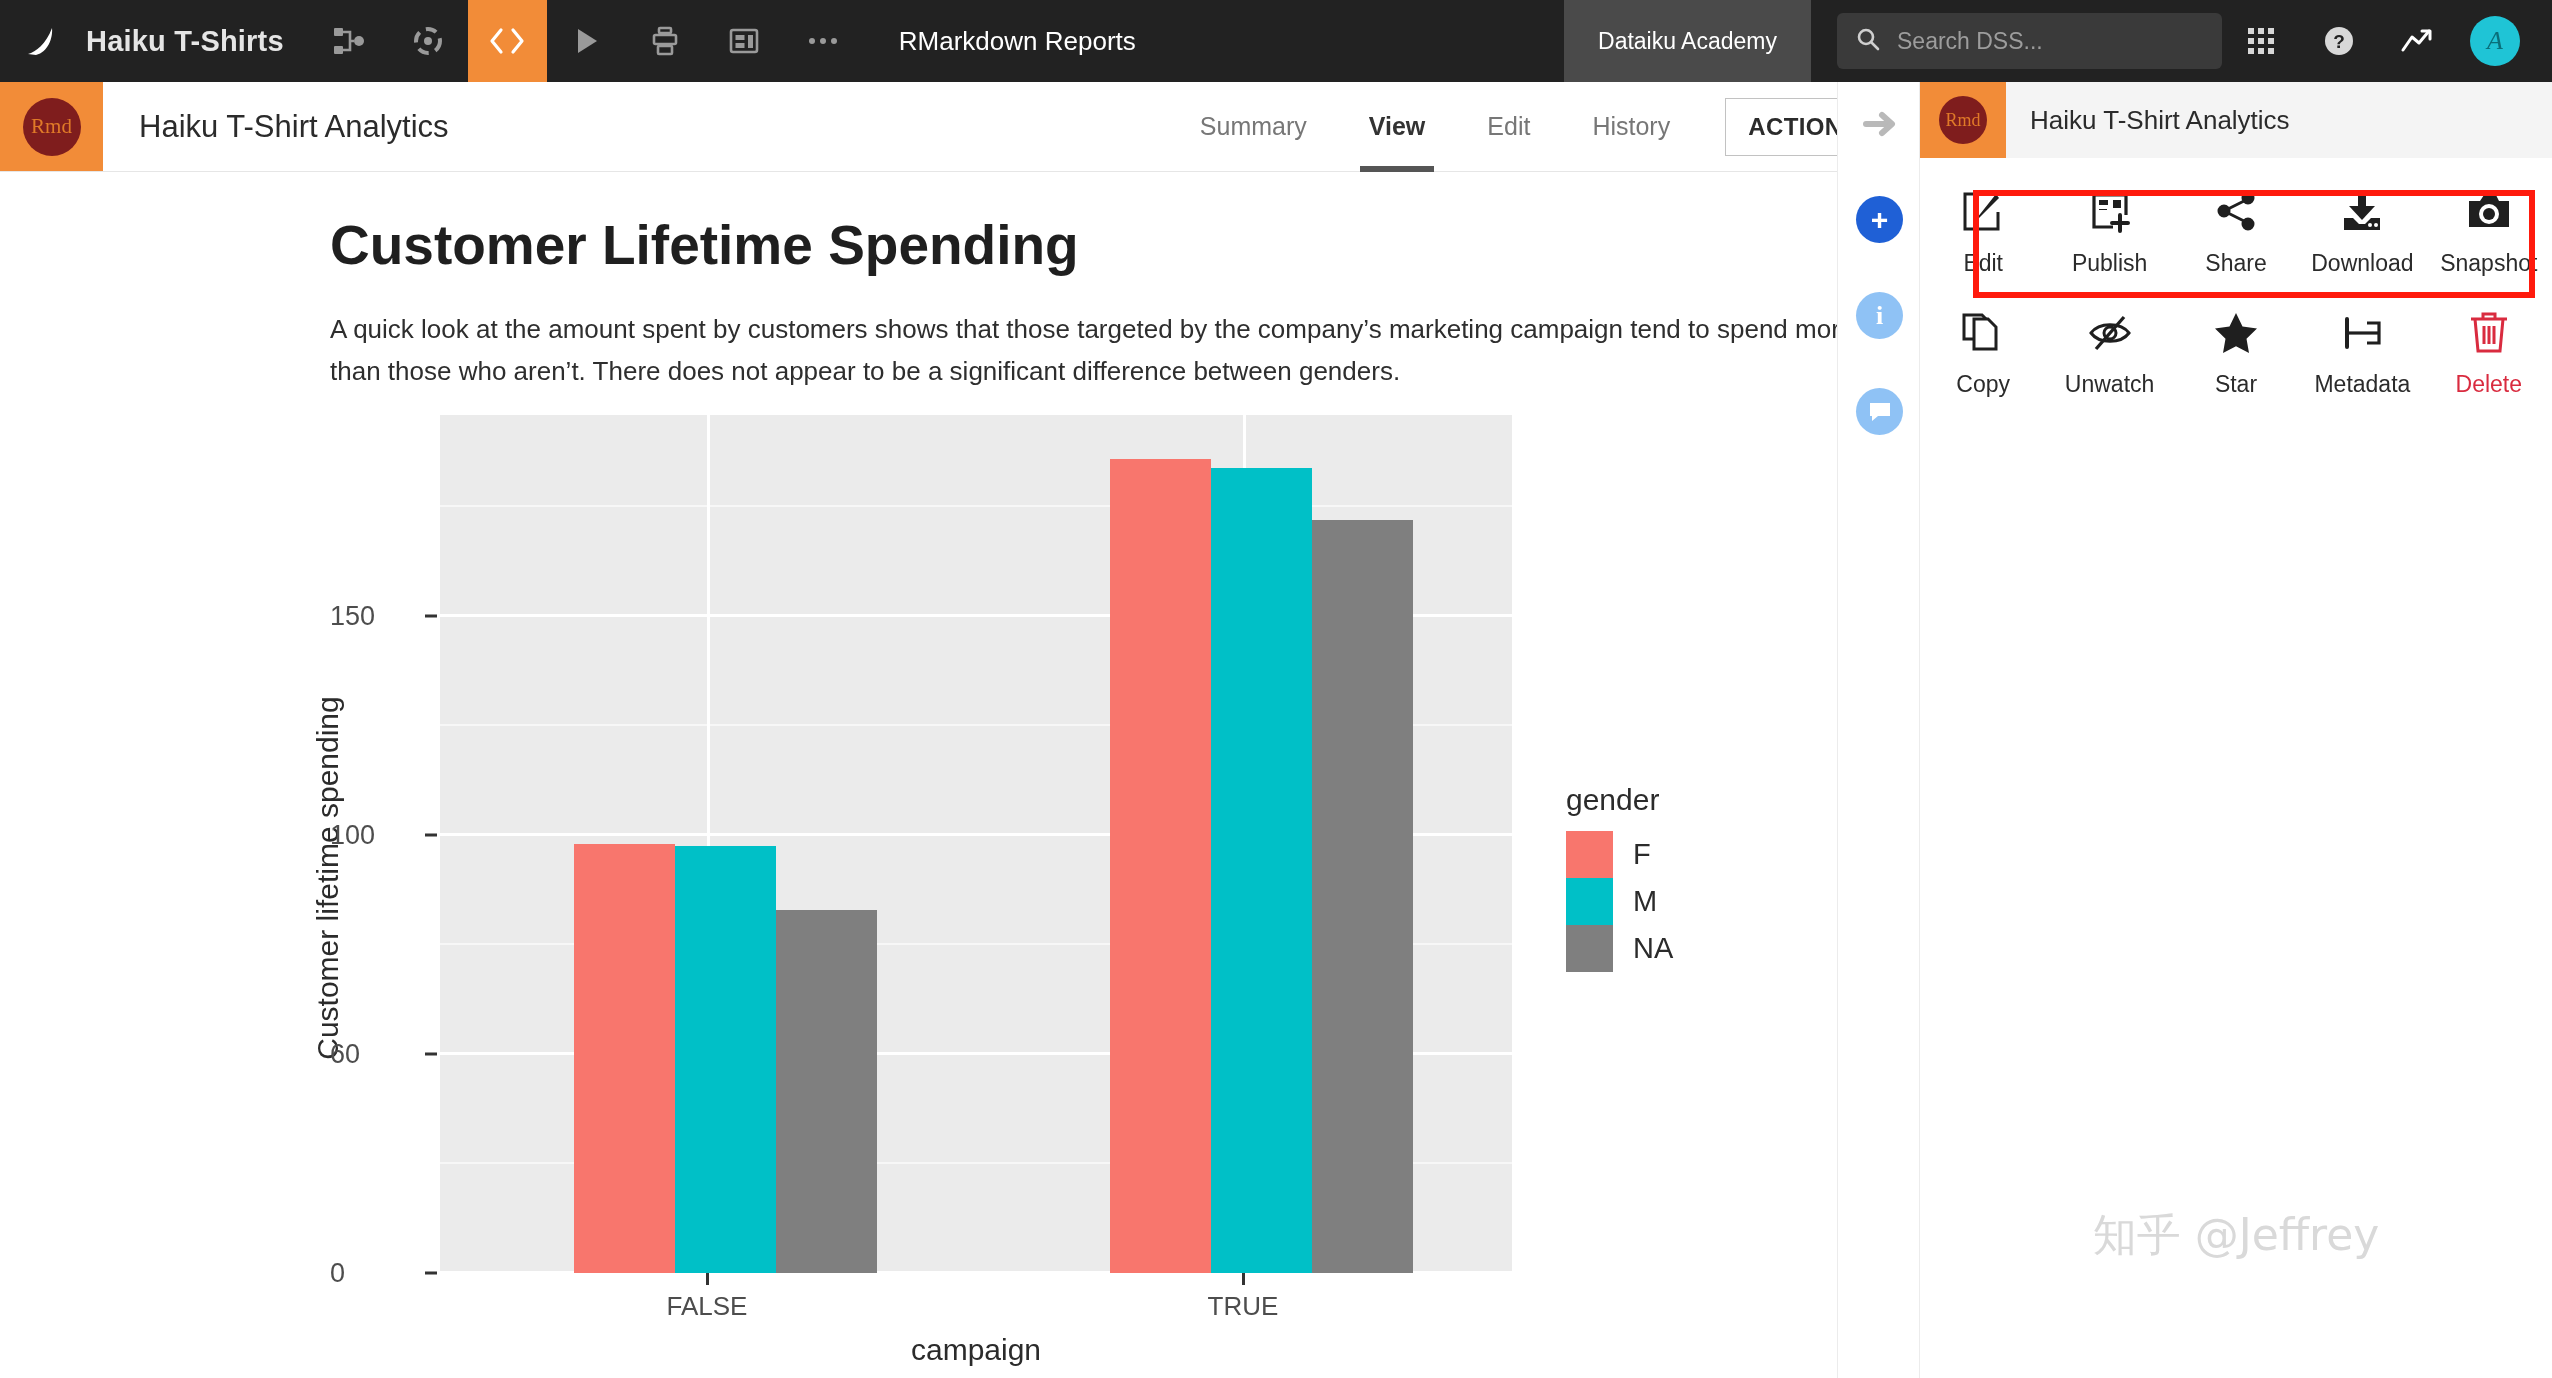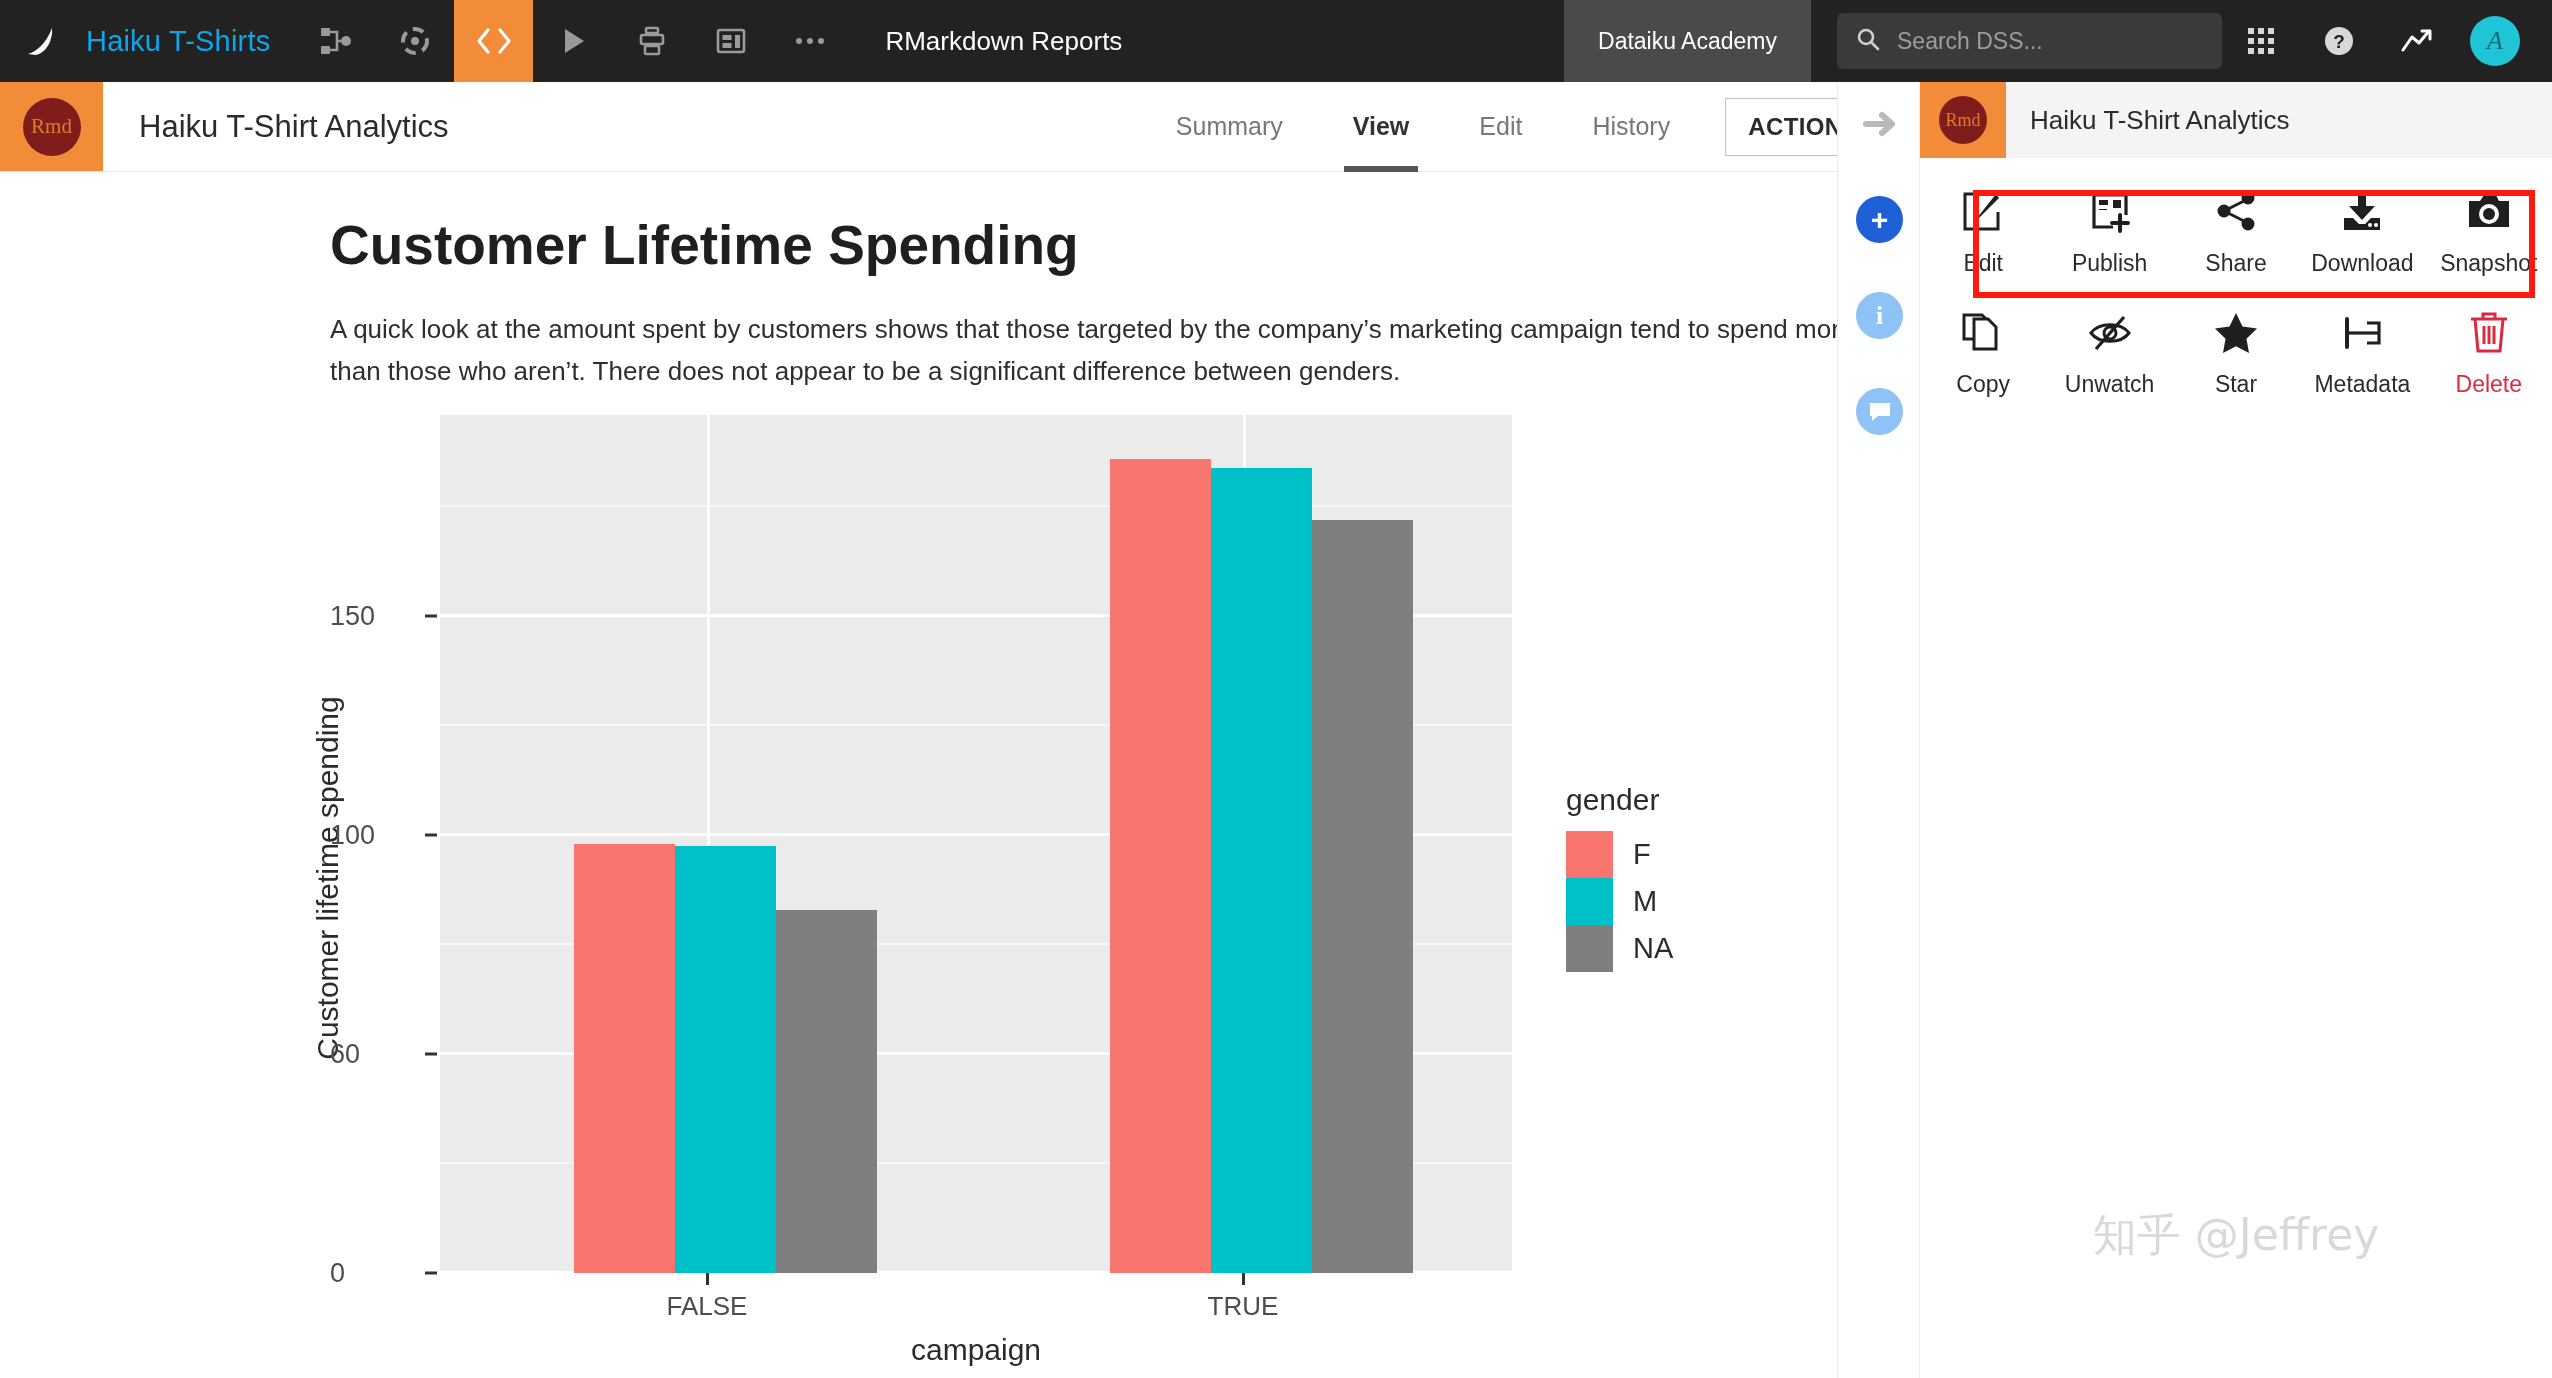--- a/index.html
+++ b/index.html
@@ -13,21 +13,21 @@
   
   .topbar {
     position: absolute; left: 0; top: 0; width: 2552px; height: 82px;
     background: #222222; display: flex; align-items: stretch;
   }
   .tb-logo {
     width: 82px; display: flex; align-items: center; justify-content: center;
   }
   .tb-project {
     display: flex; align-items: center; padding: 0 26px 0 4px;
-    color: #0ea5e9; font-size: 29px; font-weight: 400; letter-spacing: .2px;
+    color: #e5e5e5; font-size: 29px; font-weight: 700; letter-spacing: .2px;
     white-space: nowrap;
   }
   .tb-icon {
     width: 79px; display: flex; align-items: center; justify-content: center;
     color: #9a9a9a;
   }
   .tb-icon.active { background: #f28c38; color: #ffffff; }
   .tb-section {
     display: flex; align-items: center; padding: 0 30px 0 36px;
     color: #ffffff; font-size: 26px; white-space: nowrap;
@@ -72,21 +72,21 @@
   .rmd-circle {
     width: 58px; height: 58px; border-radius: 50%; background: #7f1d1d;
     display: flex; align-items: center; justify-content: center;
     color: #e07a28; font-size: 21px; font-family: "Liberation Serif", serif;
   }
   .sub-title {
     display: flex; align-items: center; padding-left: 36px;
     font-size: 31px; color: #2b2b2b; white-space: nowrap;
   }
   .sub-spacer { flex: 1; }
-  .sub-tabs { display: flex; align-items: stretch; gap: 8px; }
+  .sub-tabs { display: flex; align-items: stretch; }
   .sub-tab {
     display: flex; align-items: center; padding: 0 31px;
     font-size: 25px; color: #777777; position: relative; white-space: nowrap;
   }
   .sub-tab.active { color: #333333; font-weight: bold; }
   .sub-tab.active::after {
     content: ""; position: absolute; left: 22px; right: 22px; bottom: -1px;
     height: 6px; background: #555555;
   }
   .actions-btn {

